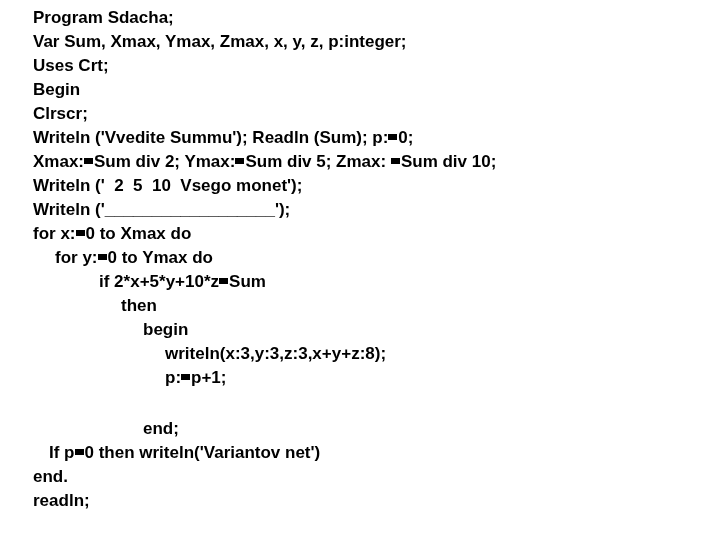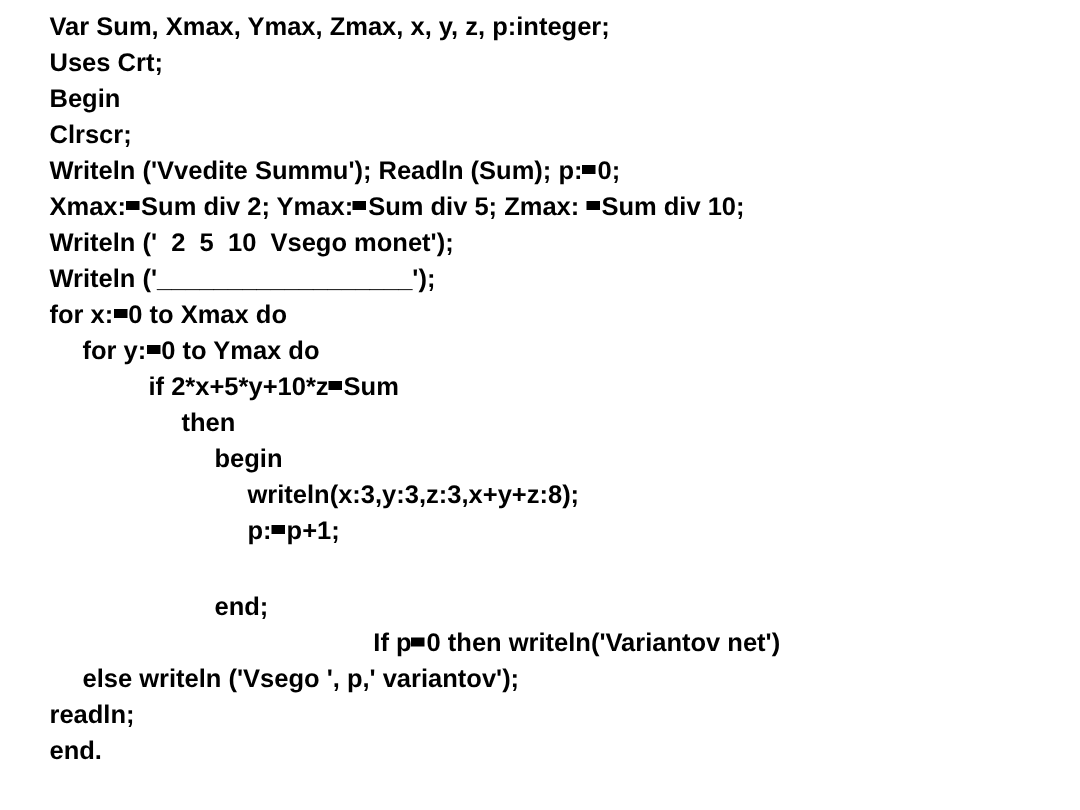--- a/index.html
+++ b/index.html
@@ -41,33 +41,33 @@
     height: 6px;
     background: #000000;
     vertical-align: 3px;
     margin: 0 1px 0 0;
   }
 </style>
 </head>
 <body>
 
 <div id="code-listing">
+    <div class="code-line" style="padding-left: 33px;">Program Sdacha;</div>
     <div class="code-line" style="padding-left: 33px;">Var Sum, Xmax, Ymax, Zmax, x, y, z, p:integer;</div>
     <div class="code-line" style="padding-left: 33px;">Uses Crt;</div>
     <div class="code-line" style="padding-left: 33px;">Begin</div>
     <div class="code-line" style="padding-left: 33px;">Clrscr;</div>
     <div class="code-line" style="padding-left: 33px;">Writeln ('Vvedite Summu'); Readln (Sum); p:<span class="tofu"></span>0;</div>
     <div class="code-line" style="padding-left: 33px;">Xmax:<span class="tofu"></span>Sum div 2; Ymax:<span class="tofu"></span>Sum div 5; Zmax: <span class="tofu"></span>Sum div 10;</div>
     <div class="code-line" style="padding-left: 33px;">Writeln ('  2  5  10  Vsego monet');</div>
     <div class="code-line" style="padding-left: 33px;">Writeln ('__________________');</div>
     <div class="code-line" style="padding-left: 33px;">for x:<span class="tofu"></span>0 to Xmax do</div>
     <div class="code-line" style="padding-left: 55px;">for y:<span class="tofu"></span>0 to Ymax do</div>
     <div class="code-line" style="padding-left: 99px;">if 2*x+5*y+10*z<span class="tofu"></span>Sum</div>
     <div class="code-line" style="padding-left: 121px;">then</div>
     <div class="code-line" style="padding-left: 143px;">begin</div>
     <div class="code-line" style="padding-left: 165px;">writeln(x:3,y:3,z:3,x+y+z:8);</div>
     <div class="code-line" style="padding-left: 165px;">p:<span class="tofu"></span>p+1;</div>
     <div class="code-line" style="padding-left: 143px; margin-top: 27px;">end;</div>
-    <div class="code-line" style="padding-left: 49px; text-align: center;">If p<span class="tofu"></span>0 then writeln('Variantov net')</div>
-    <div class="code-line" style="padding-left: 55px;">else writeln ('Vsego ', p,' variantov');</div>
+    <div class="code-line" style="padding-left: 49px;">If p<span class="tofu"></span>0 then writeln('Variantov net')</div>
+    <div class="code-line" style="padding-left: 33px;">end.</div>
     <div class="code-line" style="padding-left: 33px;">readln;</div>
-    <div class="code-line" style="padding-left: 33px;">end.</div>
   </div>
 
 </body></html>

